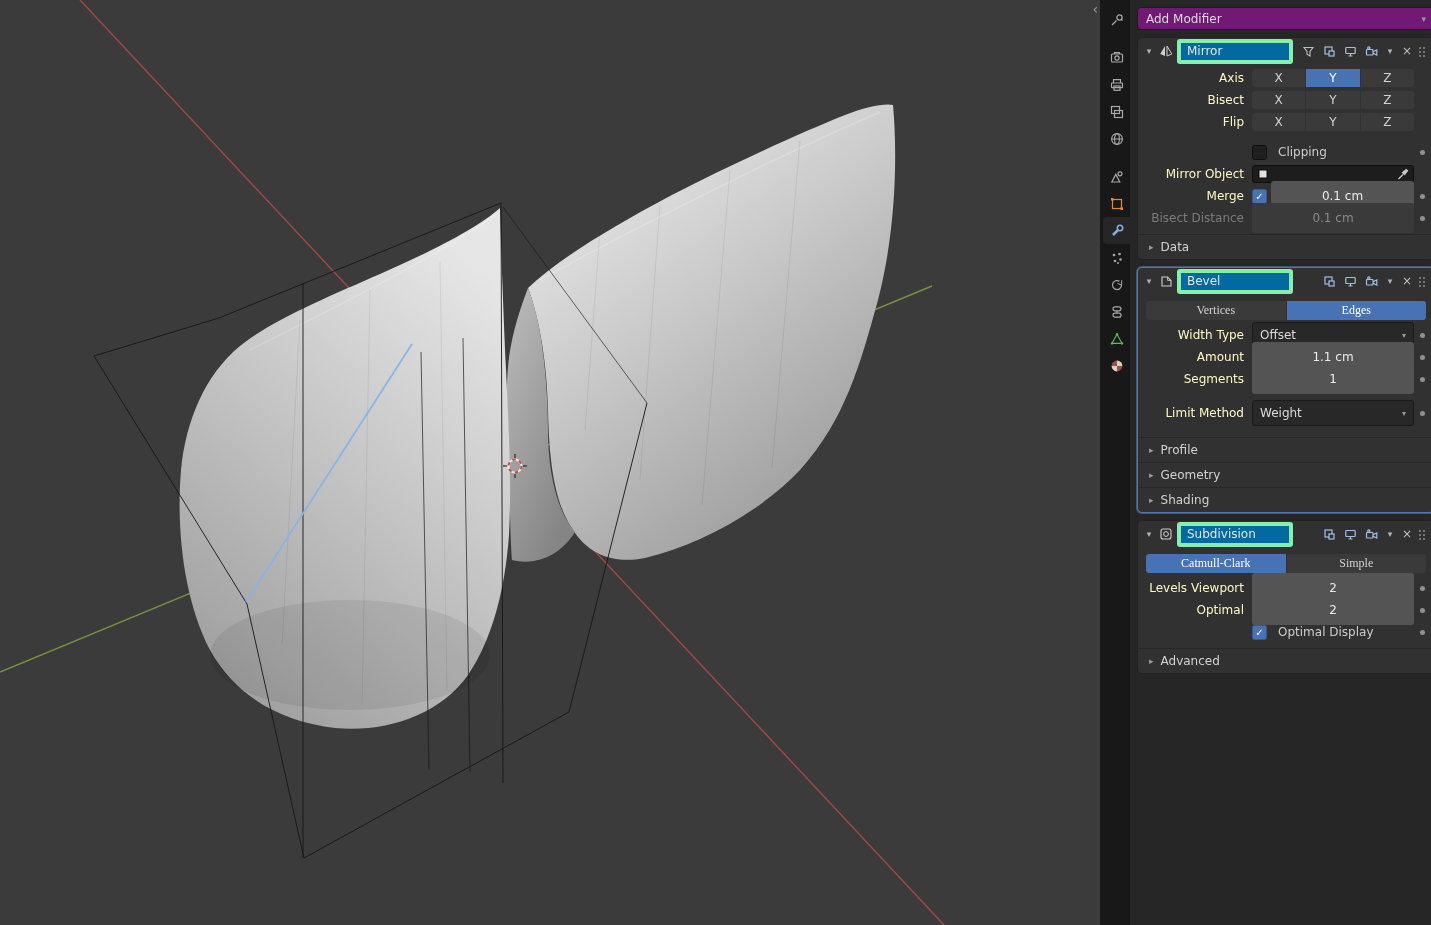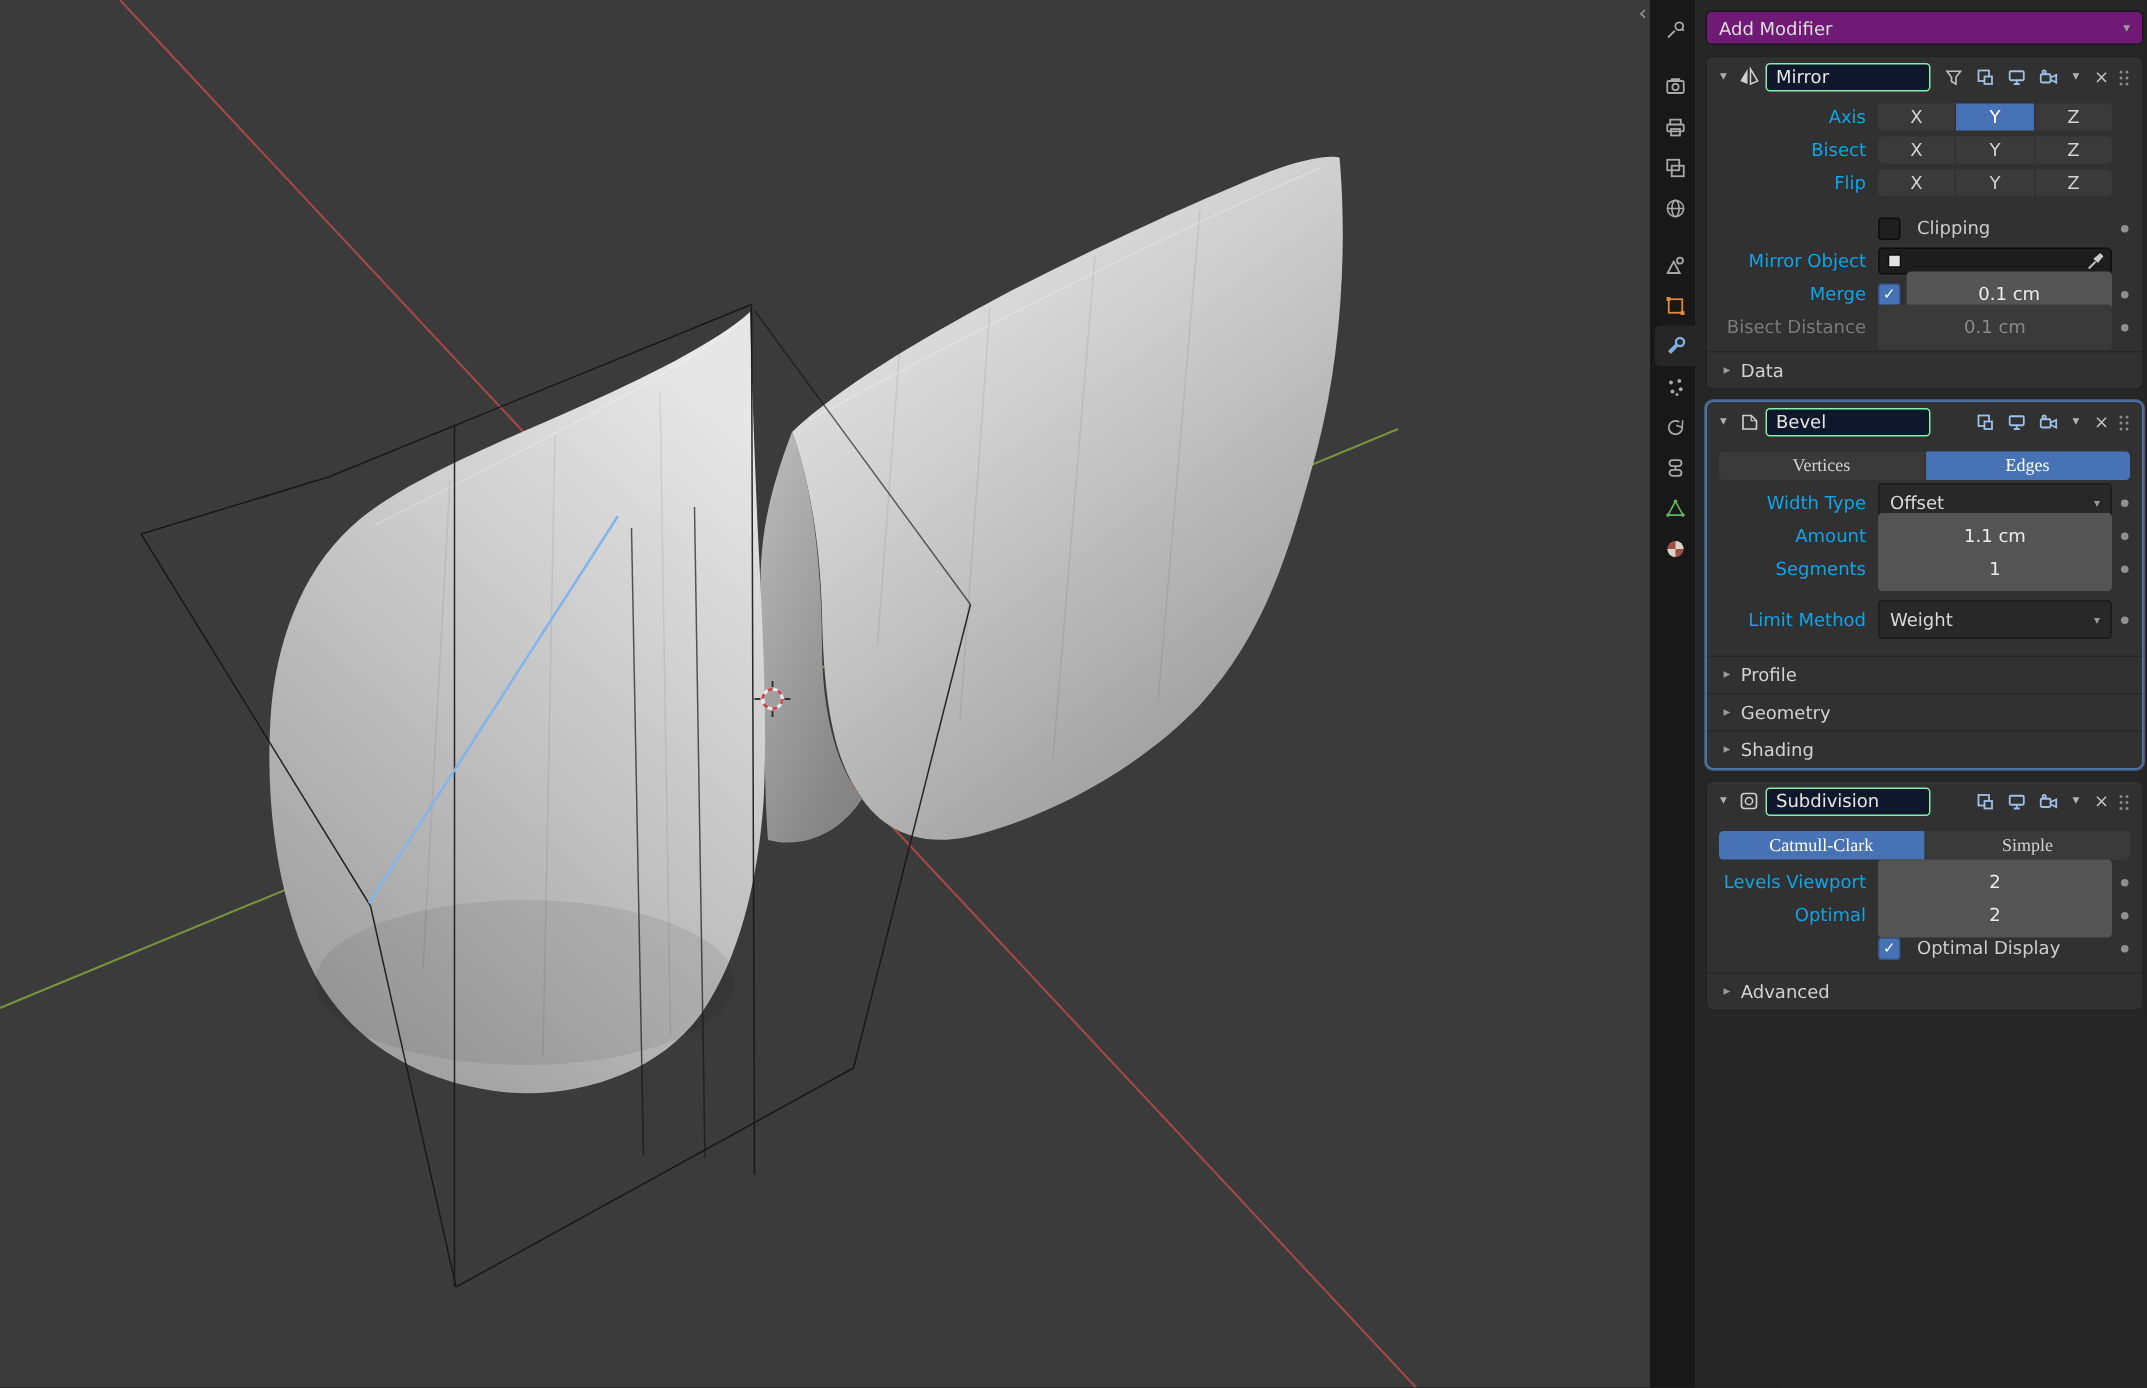--- a/index.html
+++ b/index.html
@@ -23,31 +23,31 @@
 
   .addmod{height:21px;background:#701a75;border:1px solid #1b1b1b;border-radius:4px;display:flex;align-items:center;padding:0 8px;color:#dcdcdc;cursor:pointer;}
   .addmod .spacerflex{flex:1;}
   .addmod .dd-chev{color:#9a9a9a;font-size:9px;}
 
   .mod{background:#313131;border:1px solid #232323;border-radius:5px;margin-top:7px;overflow:hidden;}
   .mod.activemod{border-color:#4f79b0;box-shadow:0 0 0 1px rgba(90,130,185,.55);}
   .modhead{height:26px;display:flex;align-items:center;gap:3px;padding:0 5px;}
   .modhead .exp-chev{color:#b0b0b0;font-size:9px;width:12px;text-align:center;}
   .modicon{width:16px;height:16px;display:flex;align-items:center;justify-content:center;}
-  .namefield{width:96px;height:17px;background:#0f172a;border:1px solid #86efac;border-radius:3px;padding:0 6px;display:flex;align-items:center;color:#e6e6e6;}
+  .namefield{width:96px;height:17px;background:#0369a1;border:4px solid #86efac;border-radius:3px;padding:0 6px;display:flex;align-items:center;color:#e6e6e6;}
   .hspacer{flex:1;}
   .hicon{width:18px;height:16px;display:flex;align-items:center;justify-content:center;cursor:pointer;}
   .extras-chev{color:#b5b5b5;font-size:9px;width:14px;text-align:center;cursor:pointer;}
   .closex{color:#c0c0c0;font-size:12px;width:14px;text-align:center;cursor:pointer;}
   .grip{width:11px;height:11px;display:grid;grid-template-columns:repeat(2,4px);grid-auto-rows:4px;gap:0;margin-left:1px;cursor:grab;}
   .grip i{width:2px;height:2px;border-radius:50%;background:#8b8b8b;margin:1px;}
 
   .modbody{padding:3px 0 5px;}
   .row{display:flex;align-items:center;height:22px;padding-right:4px;}
-  .row .label{width:106px;text-align:right;margin-right:8px;color:#0ea5e9;flex:0 0 auto;white-space:nowrap;}
+  .row .label{width:106px;text-align:right;margin-right:8px;color:#fef9c3;flex:0 0 auto;white-space:nowrap;}
   .widgets{flex:1;display:flex;align-items:center;gap:4px;min-width:0;}
   .dotcol{width:16px;display:flex;align-items:center;justify-content:center;flex:0 0 auto;}
   .dot{width:5px;height:5px;border-radius:50%;background:#909090;cursor:pointer;}
 
   .btngroup{flex:1;display:flex;gap:1px;}
   .btn{flex:1;height:18px;background:#3a3a3a;display:flex;align-items:center;justify-content:center;color:#d2d2d2;cursor:pointer;}
   .btn:first-child{border-radius:3px 0 0 3px;}
   .btn:last-child{border-radius:0 3px 3px 0;}
   .btn.sel{background:#4772b3;color:#fff;}
 

